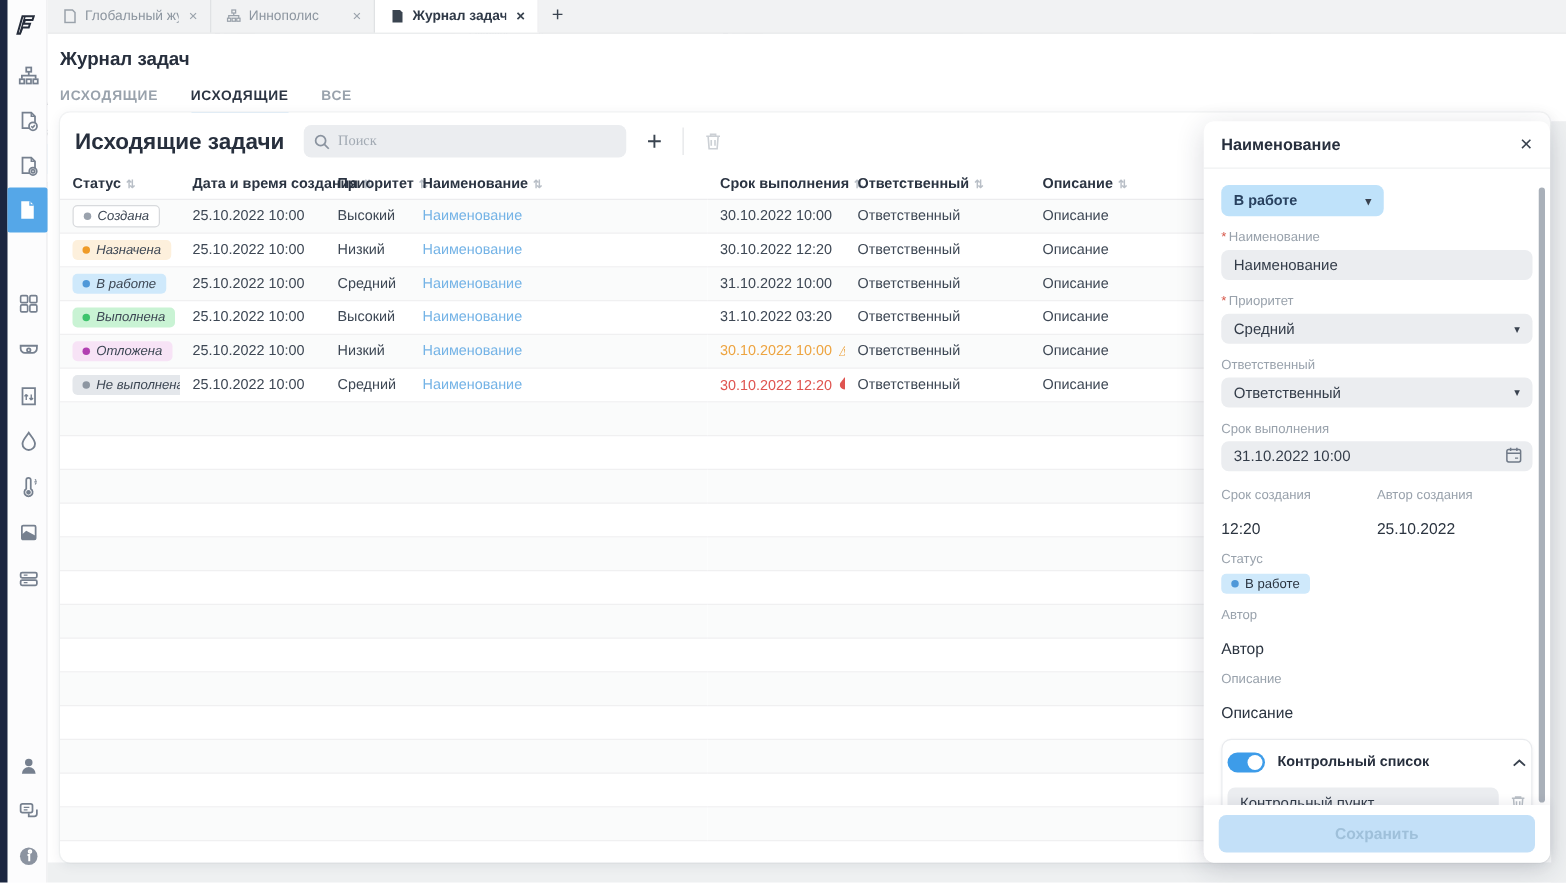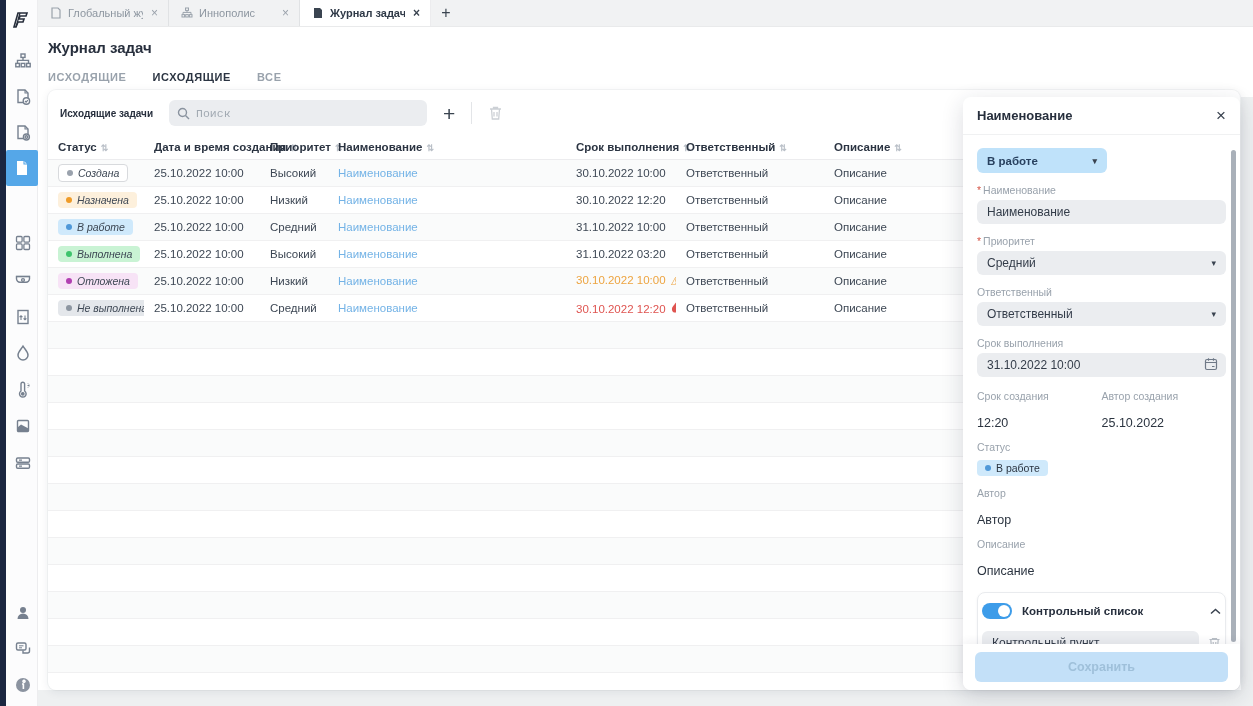--- a/index.html
+++ b/index.html
@@ -38,25 +38,25 @@
   .ptab.active { color:#2b3442; border-bottom:3px solid #459be4; border-radius:1px; }
 
   .bottom-strip { position:absolute; left:0; right:0; top:663px; bottom:0; background:#eef0f1; }
   .right-strip  { position:absolute; right:0; width:12px; top:70px; bottom:0; background:#eef0f1; }
 
   
   .card { position:absolute; left:10px; top:63px; width:1192px; height:600px; background:#fff;
     border-radius:8px; box-shadow:0 0 0 1px rgba(30,40,60,.04), 0 2px 10px rgba(30,40,60,.08);
     overflow:hidden; }
   .toolbar { height:46px; display:flex; align-items:center; padding:0 12px; gap:16px; }
-  .tb-title { font-size:10px; font-weight:bold; color:#272f3d; }
+  .tb-title { font-size:18px; font-weight:bold; color:#272f3d; }
   .searchbox { width:258px; height:26px; background:#ebedf0; border-radius:6px; display:flex;
     align-items:center; padding:0 8px; gap:6px; color:#9aa3ad; }
   .searchbox input { border:none; background:transparent; outline:none; flex:1;
-    font-size:11.5px; color:#3d4754; font-family:Liberation Mono, monospace; }
+    font-size:11.5px; color:#3d4754; font-family:Liberation Serif, serif; }
   .searchbox input::placeholder { color:#a2aab3; }
   .plusbtn { font-size:21px; font-weight:300; color:#3a4450; cursor:pointer; line-height:1; }
   .vdiv { width:1px; height:22px; background:#e3e5e8; }
   .trashbtn { color:#ccd0d5; cursor:default; display:flex; }
 
   table { width:100%; border-collapse:collapse; table-layout:fixed; font-size:11.5px; color:#3d4754; }
   thead th { text-align:left; padding:5px 10px 6px; font-size:11.5px; font-weight:bold;
     color:#2b3442; border-bottom:1px solid #ececee; white-space:nowrap; cursor:pointer; }
   thead .sort { color:#b9bfc7; font-size:9px; margin-left:4px; }
   tbody td { height:27px; padding:0 10px; border-bottom:1px solid #f0f0f1;

